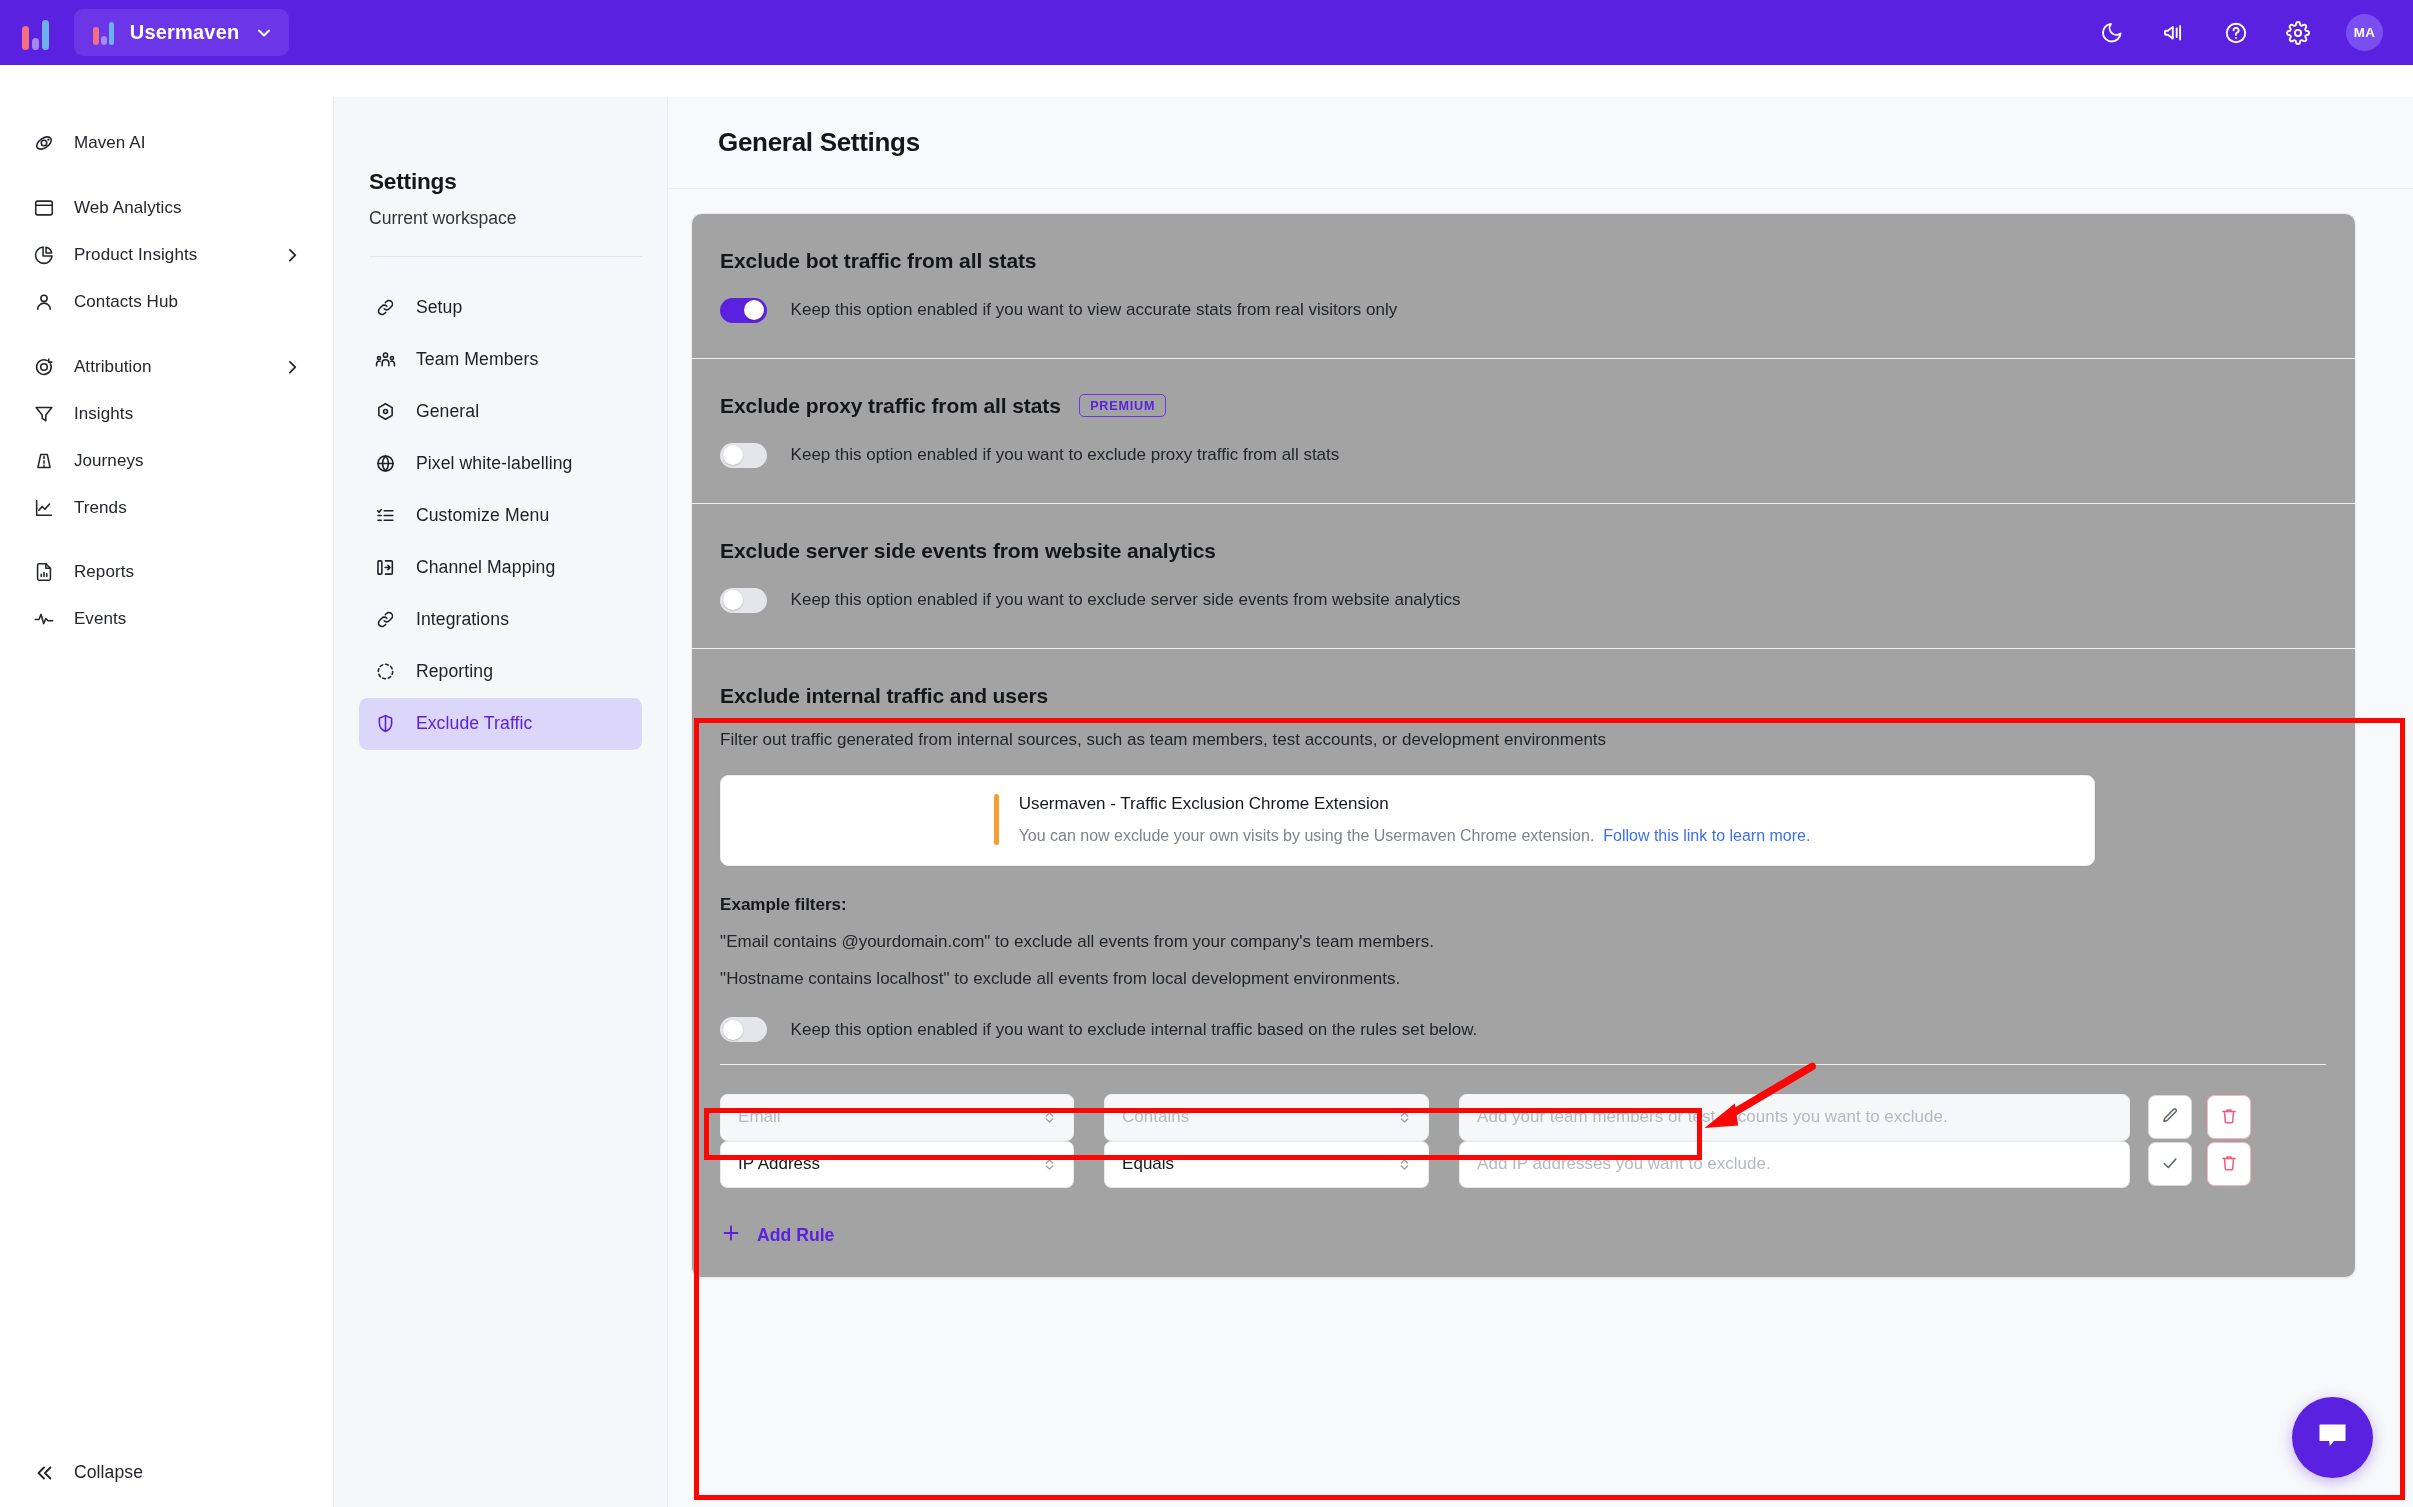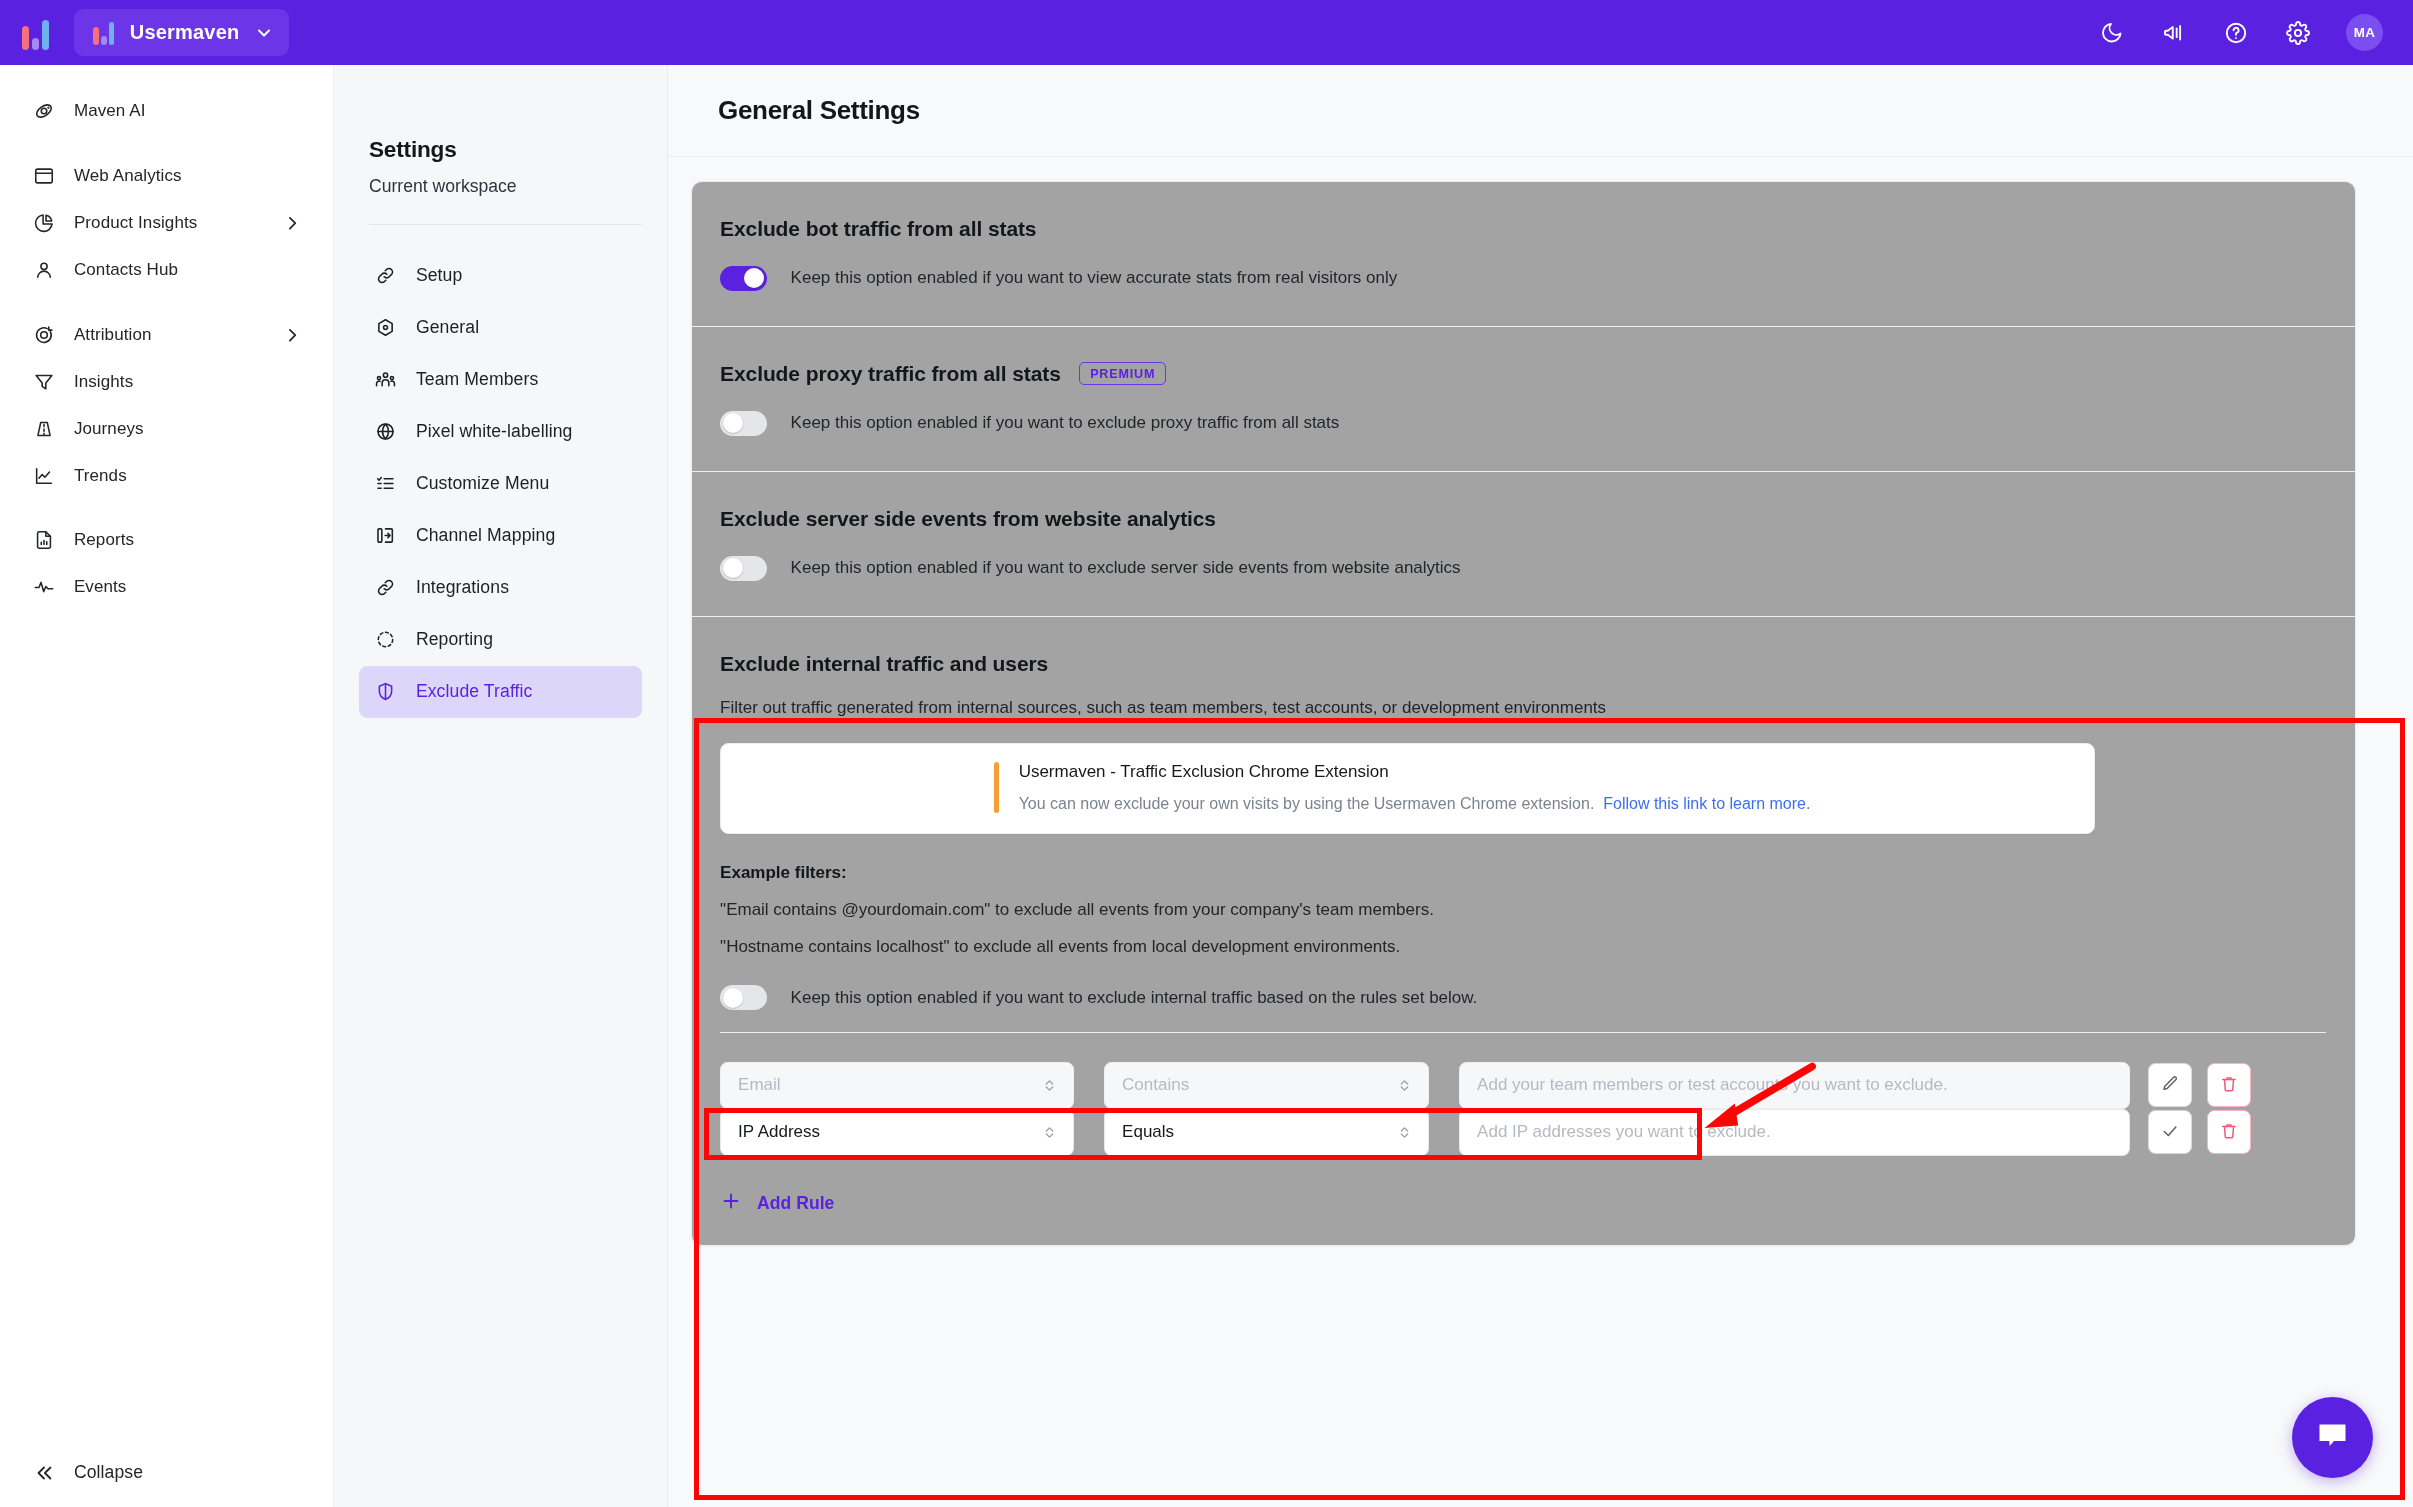--- a/index.html
+++ b/index.html
@@ -2,21 +2,21 @@
 <html style="font-size:13.4px"><head>
 <meta charset="utf-8">
 <style>
   * { box-sizing: border-box; margin: 0; padding: 0; }
   html, body {
     width: 2413px; height: 1508px;
     font-family: "Liberation Sans", sans-serif;
     background: #ffffff;
     overflow: hidden;
   }
-  .app { position: relative; width: 2413px; height: 1508px; display: flex; flex-direction: column; }
+  .app { position: relative; width: 2413px; height: 1508px; display: flex; flex-direction: column; gap: 32px; }
 
   
   .topbar {
     height: 65px; flex: 0 0 65px;
     background: #5b21e0;
     display: flex; align-items: center;
     padding: 0 30px 0 18.4px;
     position: relative; z-index: 30;
   }
   .brand-mark { width: 34px; height: 34px; display: flex; align-items: flex-end; justify-content: center; gap: 2.5px; }
@@ -414,38 +414,38 @@
             <svg width="21" height="21" viewBox="0 0 24 24" fill="none" stroke="currentColor" stroke-width="1.8" stroke-linecap="round" stroke-linejoin="round">
                 <path d="M10.5 13.5a4 4 0 0 0 5.7 0l2.6-2.6a4 4 0 0 0-5.7-5.7L11.7 6.6"></path>
                 <path d="M13.5 10.5a4 4 0 0 0-5.7 0l-2.6 2.6a4 4 0 1 0 5.7 5.7l1.4-1.4"></path>
               </svg>
           </span>
           <span class="set-label">Setup</span>
         </div>
         <div class="set-item">
           <span class="set-ico">
             <svg width="21" height="21" viewBox="0 0 24 24" fill="none" stroke="currentColor" stroke-width="1.8" stroke-linecap="round" stroke-linejoin="round">
-                <path d="M12 3.2 19.6 7.6v8.8L12 20.8 4.4 16.4V7.6z"></path>
-                <circle cx="12" cy="12" r="2.2"></circle>
-              </svg>
-          </span>
-          <span class="set-label">General</span>
-        </div>
-        <div class="set-item">
-          <span class="set-ico">
-            <svg width="21" height="21" viewBox="0 0 24 24" fill="none" stroke="currentColor" stroke-width="1.8" stroke-linecap="round" stroke-linejoin="round">
                 <circle cx="12" cy="7" r="2.4"></circle>
                 <path d="M8.2 19v-3a3.8 3.8 0 0 1 7.6 0v3"></path>
                 <circle cx="4.6" cy="10.4" r="1.8"></circle>
                 <path d="M1.8 19v-2.4a2.8 2.8 0 0 1 4-2.5"></path>
                 <circle cx="19.4" cy="10.4" r="1.8"></circle>
                 <path d="M22.2 19v-2.4a2.8 2.8 0 0 0-4-2.5"></path>
               </svg>
           </span>
           <span class="set-label">Team Members</span>
+        </div>
+        <div class="set-item">
+          <span class="set-ico">
+            <svg width="21" height="21" viewBox="0 0 24 24" fill="none" stroke="currentColor" stroke-width="1.8" stroke-linecap="round" stroke-linejoin="round">
+                <path d="M12 3.2 19.6 7.6v8.8L12 20.8 4.4 16.4V7.6z"></path>
+                <circle cx="12" cy="12" r="2.2"></circle>
+              </svg>
+          </span>
+          <span class="set-label">General</span>
         </div>
         <div class="set-item">
           <span class="set-ico">
             <svg width="21" height="21" viewBox="0 0 24 24" fill="none" stroke="currentColor" stroke-width="1.8" stroke-linecap="round" stroke-linejoin="round">
                 <circle cx="12" cy="12" r="8.6"></circle>
                 <path d="M3.4 12h17.2"></path>
                 <path d="M12 3.4c2.3 2.5 3.4 5.5 3.4 8.6S14.3 18.1 12 20.6C9.7 18.1 8.6 15.1 8.6 12S9.7 5.9 12 3.4z"></path>
               </svg>
           </span>
           <span class="set-label">Pixel white-labelling</span>

